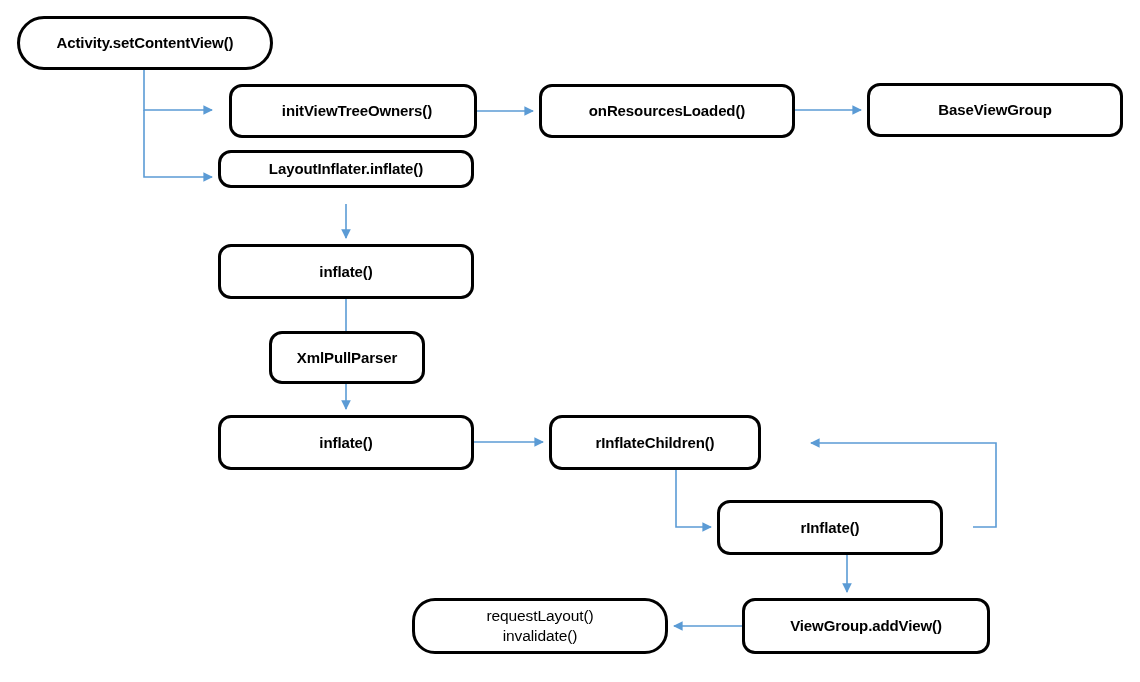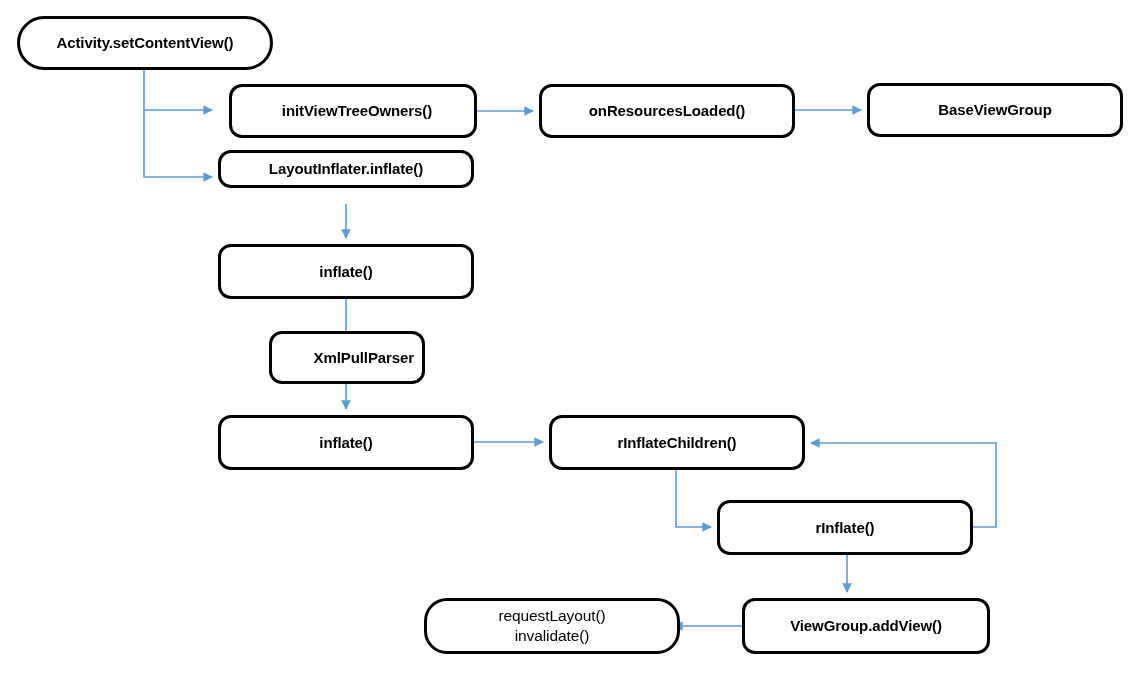--- a/index.html
+++ b/index.html
@@ -88,34 +88,34 @@
       </div>
       <div class="node" style="left: 867px; top: 83px; width: 256px; height: 54px; border-color: rgb(0, 0, 0);">
         <span class="node-label">BaseViewGroup</span>
       </div>
       <div class="node" style="left: 218px; top: 150px; width: 256px; height: 38px; border-color: rgb(0, 0, 0);">
         <span class="node-label">LayoutInflater.inflate()</span>
       </div>
       <div class="node" style="left: 218px; top: 244px; width: 256px; height: 55px; border-color: rgb(0, 0, 0);">
         <span class="node-label">inflate()</span>
       </div>
-      <div class="node" style="left: 269px; top: 331px; width: 156px; height: 53px; border-color: rgb(0, 0, 0); justify-content: flex-end;">
+      <div class="node" style="left: 269px; top: 331px; width: 156px; height: 53px; border-color: rgb(0, 0, 0);">
         <span class="node-label">XmlPullParser</span>
       </div>
       <div class="node" style="left: 218px; top: 415px; width: 256px; height: 55px; border-color: rgb(0, 0, 0);">
         <span class="node-label">inflate()</span>
       </div>
-      <div class="node" style="left: 549px; top: 415px; width: 256px; height: 55px; border-color: rgb(0, 0, 0);">
+      <div class="node" style="left: 549px; top: 415px; width: 212px; height: 55px; border-color: rgb(0, 0, 0);">
         <span class="node-label">rInflateChildren()</span>
       </div>
-      <div class="node" style="left: 717px; top: 500px; width: 256px; height: 55px; border-color: rgb(0, 0, 0);">
+      <div class="node" style="left: 717px; top: 500px; width: 226px; height: 55px; border-color: rgb(0, 0, 0);">
         <span class="node-label">rInflate()</span>
       </div>
       <div class="node" style="left: 742px; top: 598px; width: 248px; height: 56px; border-color: rgb(0, 0, 0);">
         <span class="node-label">ViewGroup.addView()</span>
       </div>
-      <div class="node regular" style="left: 424px; top: 598px; width: 256px; height: 56px; border-color: rgb(0, 0, 0); border-radius: 23px;">
+      <div class="node regular" style="left: 412px; top: 598px; width: 256px; height: 56px; border-color: rgb(0, 0, 0); border-radius: 23px;">
         <span class="node-label">requestLayout()
 invalidate()</span>
       </div>
     </div>
 
 </div>
 
 </body></html>

